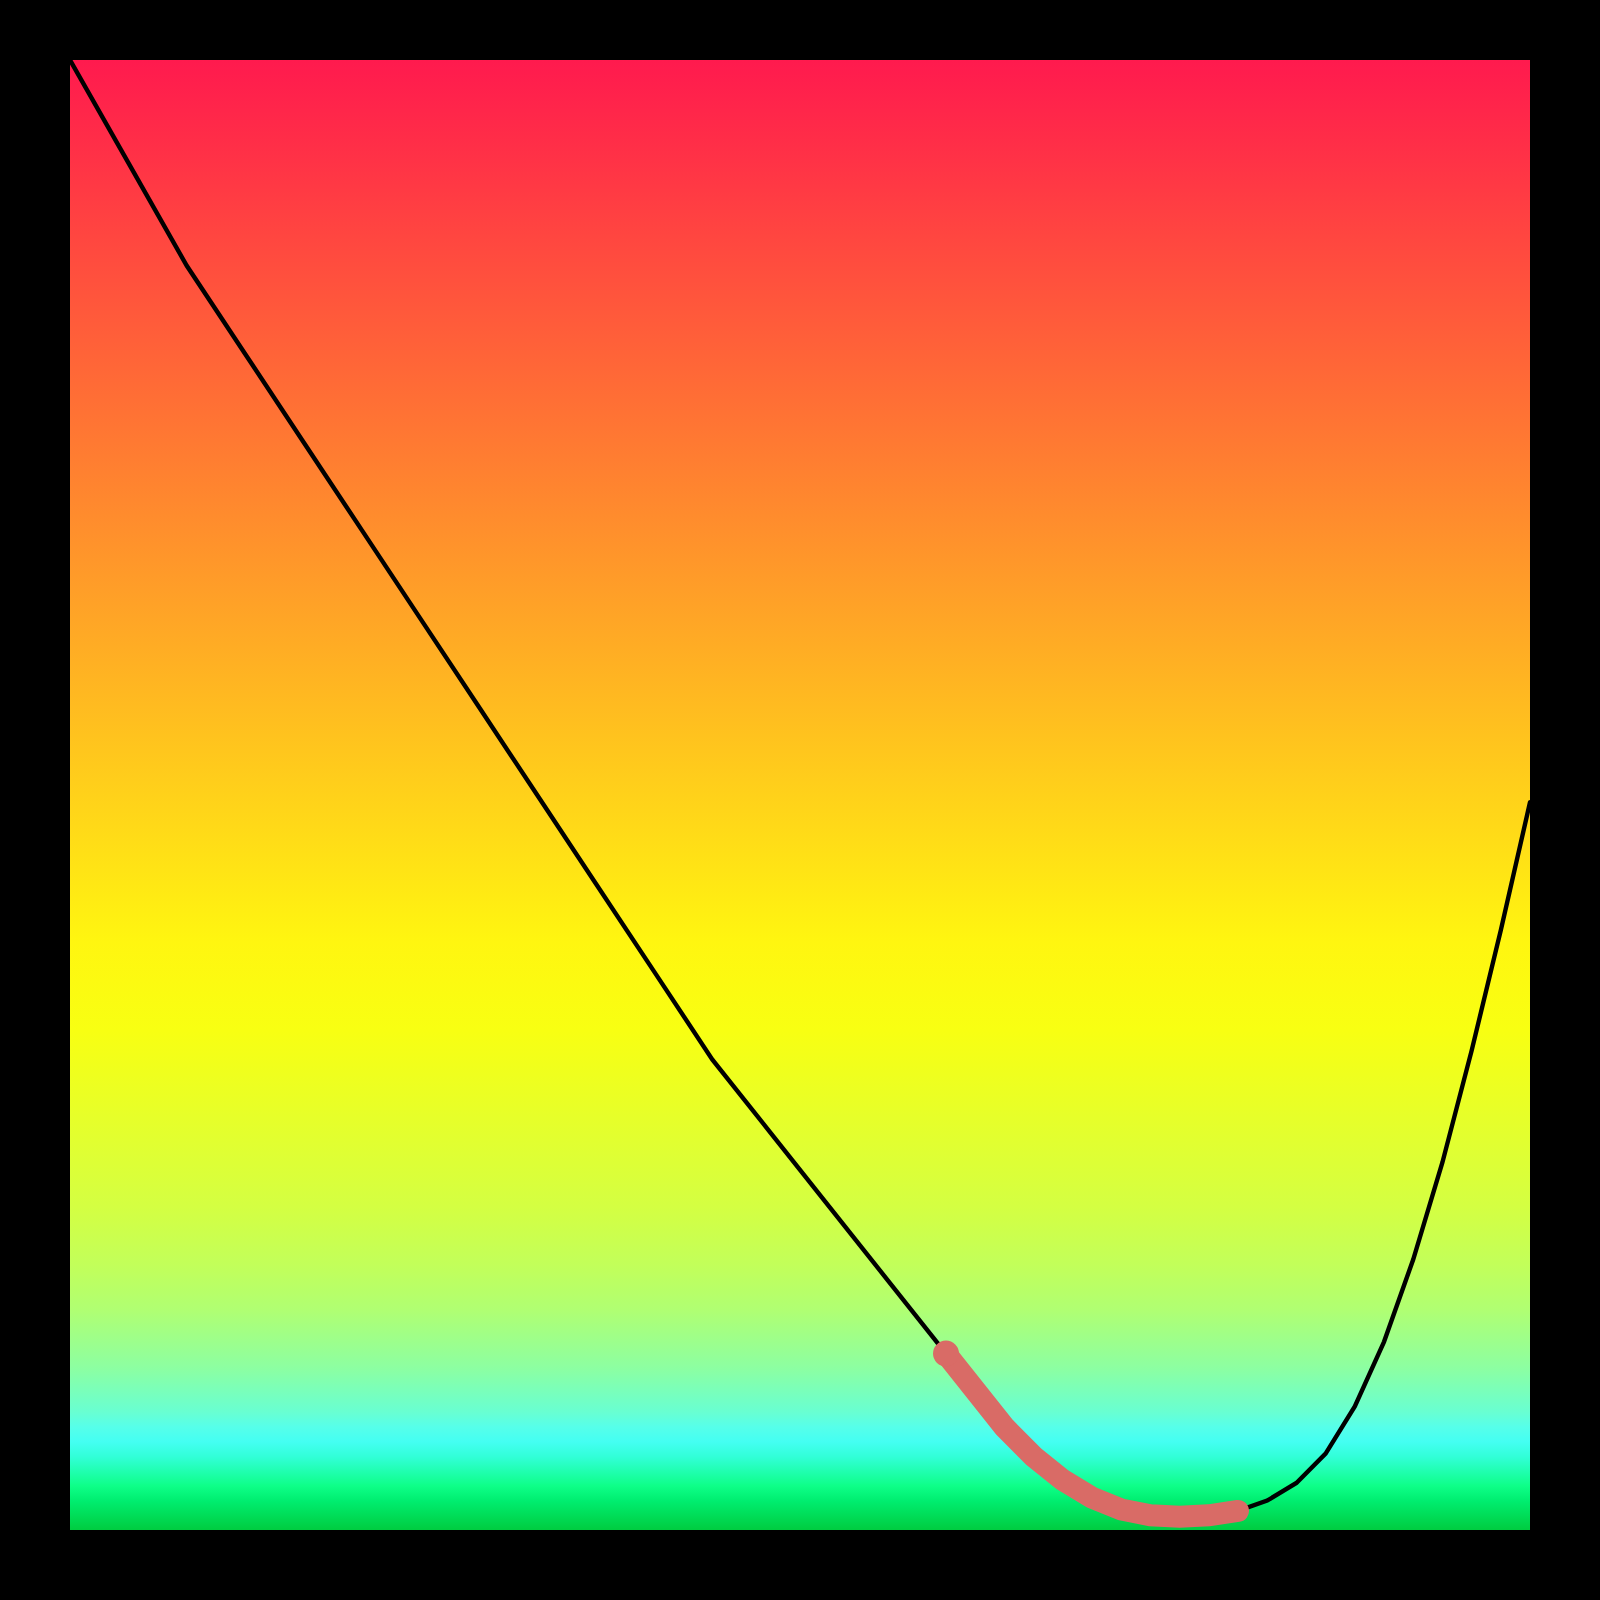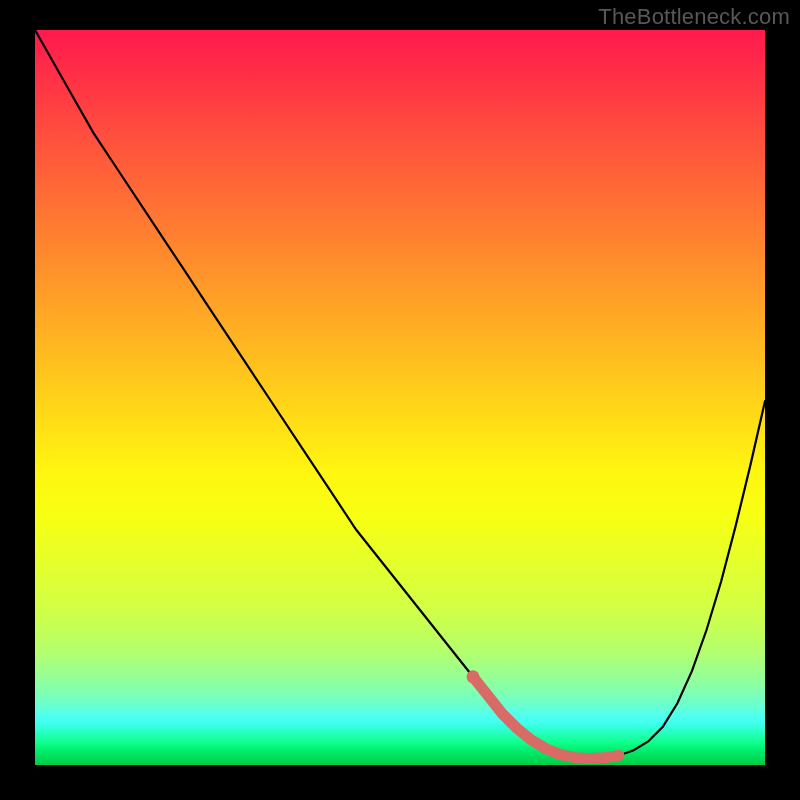--- a/index.html
+++ b/index.html
@@ -67,21 +67,20 @@
     position: absolute;
     left: 0; top: 0;
     width: 730px;
     height: 735px;
   }
 </style>
 </head>
 <body>
 <div class="container">
 
-  <div class="watermark">TheBottleneck.com</div>
 
   <div class="plot-area">
     <div class="gradient-bg"></div>
     <svg class="curve-layer" viewBox="0 0 730 735" preserveAspectRatio="none">
       <path id="main-curve" fill="none" stroke="#000" stroke-width="2.2" stroke-linecap="round" d="M0.00 0.00 L29.20 51.45 L58.40 102.90 L87.60 147.00 L116.80 191.10 L146.00 235.20 L175.20 279.30 L204.40 323.40 L233.60 367.50 L262.80 411.60 L292.00 455.70 L321.20 499.80 L350.40 536.55 L379.60 573.30 L408.80 610.05 L438.00 646.80 L452.60 665.17 L467.20 683.55 L481.80 698.25 L496.40 710.01 L511.00 718.83 L525.60 724.71 L540.20 727.65 L554.80 728.38 L569.40 727.65 L584.00 725.45 L598.60 720.30 L613.20 711.48 L627.80 696.78 L642.40 673.26 L657.00 640.92 L671.60 599.76 L686.20 551.25 L700.80 495.39 L715.40 435.12 L730.00 371.18"></path>
       <path id="highlight-path" fill="none" stroke="#d96b66" stroke-width="11" stroke-linecap="round" d="M438.00 646.80 L452.60 665.17 L467.20 683.55 L481.80 698.25 L496.40 710.01 L511.00 718.83 L525.60 724.71 L540.20 727.65 L554.80 728.38 L569.40 727.65 L584.00 725.45"></path>
       <circle id="highlight-start-dot" r="6.5" fill="#d96b66" cx="438.00" cy="646.80"></circle>
     </svg>
   </div>
 

